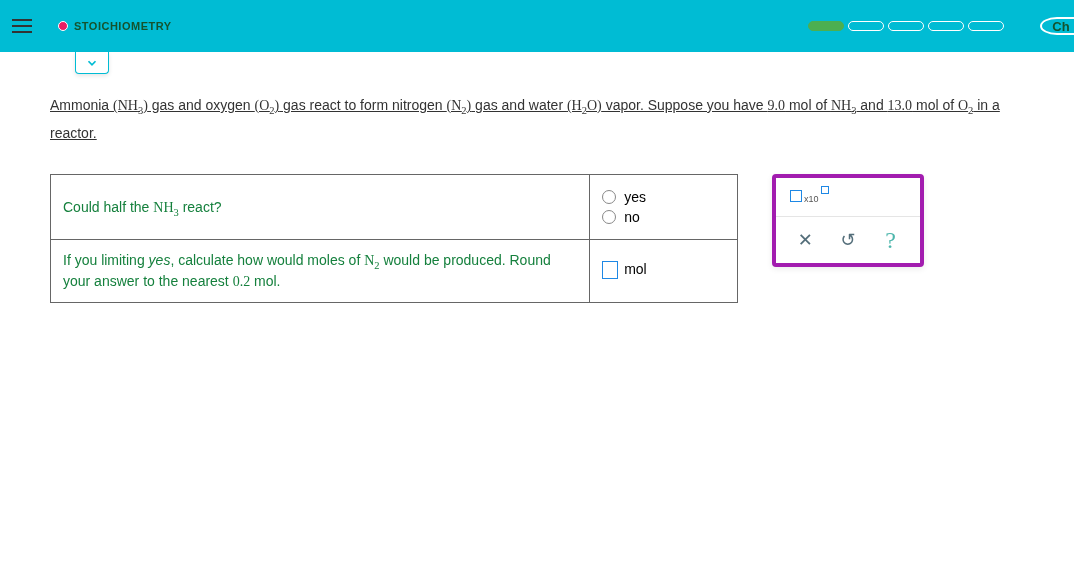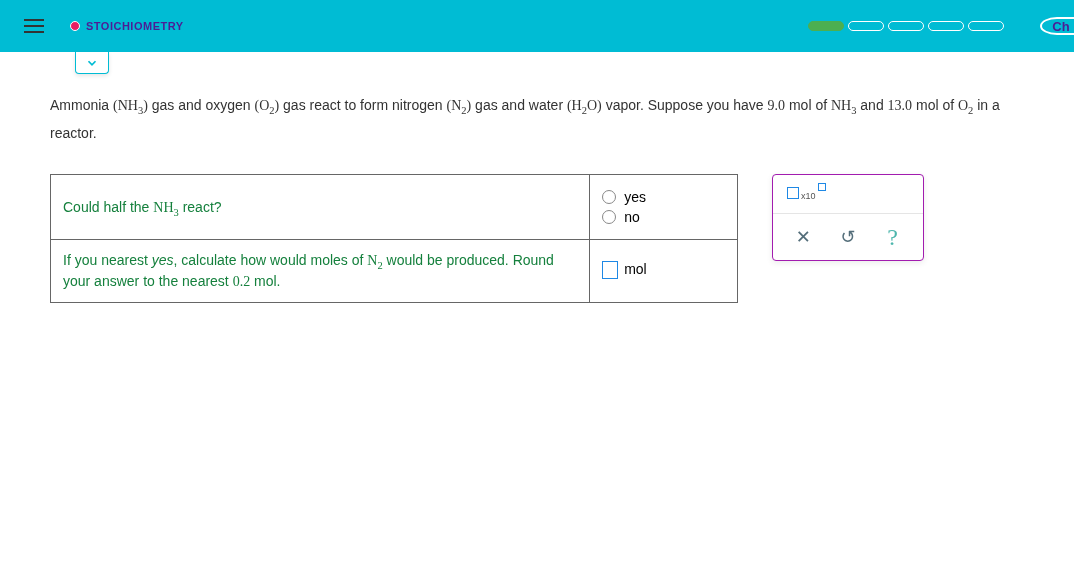--- a/index.html
+++ b/index.html
@@ -1,54 +1,54 @@
 <!DOCTYPE html>
 <html><head>
 <meta charset="utf-8">
 <style>
   * { box-sizing: border-box; margin: 0; padding: 0; }
   body { font-family: Arial, Helvetica, sans-serif; font-size: 14px; background: #fff; width: 1074px; height: 587px; overflow: hidden; }
   
-  .header { background: #00bcd4; color: #4c1d95; height: 52px; display: flex; align-items: center; padding: 0 24px; position: relative; }
+  .header { background: #00bcd4; color: #14532d; height: 52px; display: flex; align-items: center; padding: 0 12px; position: relative; }
   .menu-icon { width: 28px; height: 28px; display: flex; flex-direction: column; justify-content: center; gap: 4px; cursor: pointer; margin-right: 18px; }
   .menu-icon span { display: block; height: 2px; background: #333; width: 20px; }
   .header-titles { display: flex; flex-direction: column; }
   .topic-row { display: flex; align-items: center; gap: 6px; font-size: 11px; font-weight: 600; letter-spacing: 0.5px; }
   .topic-dot { width: 10px; height: 10px; border-radius: 50%; background: #e91e63; border: 1.5px solid #fff; }
   .subtitle { font-size: 14px; margin-top: 2px; }
   
   .progress-wrap { position: absolute; right: 70px; top: 50%; transform: translateY(-50%); display: flex; gap: 4px; }
   .progress-seg { width: 36px; height: 10px; border: 1.5px solid #fff; border-radius: 5px; }
   .progress-seg.filled { background: #4caf50; border-color: #4caf50; }
   
   .ch-badge { position: absolute; right: 0; top: 50%; transform: translateY(-50%); width: 34px; height: 18px; border: 2px solid #fff; border-radius: 50% 0 0 50%; border-right: none; display: flex; align-items: center; justify-content: center; font-weight: 600; font-size: 13px; overflow: hidden; padding-left: 6px; }
   
   .dropdown-tab { position: absolute; left: 75px; top: 52px; width: 34px; height: 22px; background: #fff; border: 1px solid #00bcd4; border-top: none; border-radius: 0 0 4px 4px; box-shadow: 0 2px 4px rgba(0,0,0,0.1); display: flex; align-items: center; justify-content: center; cursor: pointer; }
   .dropdown-tab svg { width: 14px; height: 14px; }
   
   .content { padding: 40px 50px 20px 50px; }
   
-  .problem-text { color: #333; line-height: 1.9; margin-bottom: 28px; }
+  .problem-text { color: #333; line-height: 1.9; margin-bottom: 28px; text-decoration: underline; }
   .chem { font-family: Georgia, 'Times New Roman', serif; }
   sub { font-size: 0.75em; vertical-align: sub; line-height: 0; }
   
   .main-row { display: flex; align-items: flex-start; gap: 34px; }
   
   table.qtable { border-collapse: collapse; width: 688px; }
   table.qtable td { border: 1px solid #666; padding: 10px 12px; vertical-align: middle; }
   .qcell-left { width: 540px; color: #15803d; line-height: 1.5; }
   .qcell-right { width: 148px; }
   
   .radio-row { display: flex; align-items: center; gap: 8px; margin: 4px 0; cursor: pointer; }
   .radio-circle { width: 14px; height: 14px; border: 1.5px solid #888; border-radius: 50%; flex-shrink: 0; }
   
   .mol-input { display: inline-flex; align-items: flex-start; gap: 6px; }
   .input-box { width: 16px; height: 18px; border: 1px solid #1e88e5; background: #fff; }
   
-  .toolbox { width: 152px; border: 1px solid #a21caf; border-radius: 4px; box-shadow: 0 2px 6px rgba(0,0,0,0.08); background: #fff; }
+  .toolbox { width: 152px; border: 4px solid #a21caf; border-radius: 4px; box-shadow: 0 2px 6px rgba(0,0,0,0.08); background: #fff; }
   .tool-row { display: flex; }
   .tool-row:first-child { border-bottom: 1px solid #e5e5e5; padding: 10px; justify-content: flex-start; }
   .tool-row:last-child { padding: 8px; justify-content: space-around; align-items: center; }
   
   .sci-btn { display: inline-flex; align-items: baseline; gap: 2px; cursor: pointer; padding: 2px 4px; }
   .sci-box { width: 12px; height: 12px; border: 1.5px solid #1e88e5; }
   .sci-sup { width: 8px; height: 8px; border: 1.5px solid #1e88e5; position: relative; top: -8px; }
   .sci-x10 { font-size: 9px; color: #555; position: relative; }
   
   .tool-btn { width: 30px; height: 30px; display: flex; align-items: center; justify-content: center; cursor: pointer; color: #546e7a; font-size: 18px; }
@@ -108,21 +108,21 @@
             <span>yes</span>
           </div>
           <div class="radio-row">
             <div class="radio-circle"></div>
             <span>no</span>
           </div>
         </td>
       </tr>
       <tr>
         <td class="qcell-left">
-          <span>If you nearest </span><em class="yes">yes</em><span>, calculate how would moles of </span><span class="chem"><span>N</span><sub>2</sub></span><span> would be produced. Round your answer to the nearest </span><span class="chem">0.2</span><span> mol.</span>
+          <span>If you limiting </span><em class="yes">yes</em><span>, calculate how would moles of </span><span class="chem"><span>N</span><sub>2</sub></span><span> would be produced. Round your answer to the nearest </span><span class="chem">0.2</span><span> mol.</span>
         </td>
         <td class="qcell-right">
           <div class="mol-input">
             <div class="input-box"></div>
             <span>mol</span>
           </div>
         </td>
       </tr>
     </tbody>
       </table>

